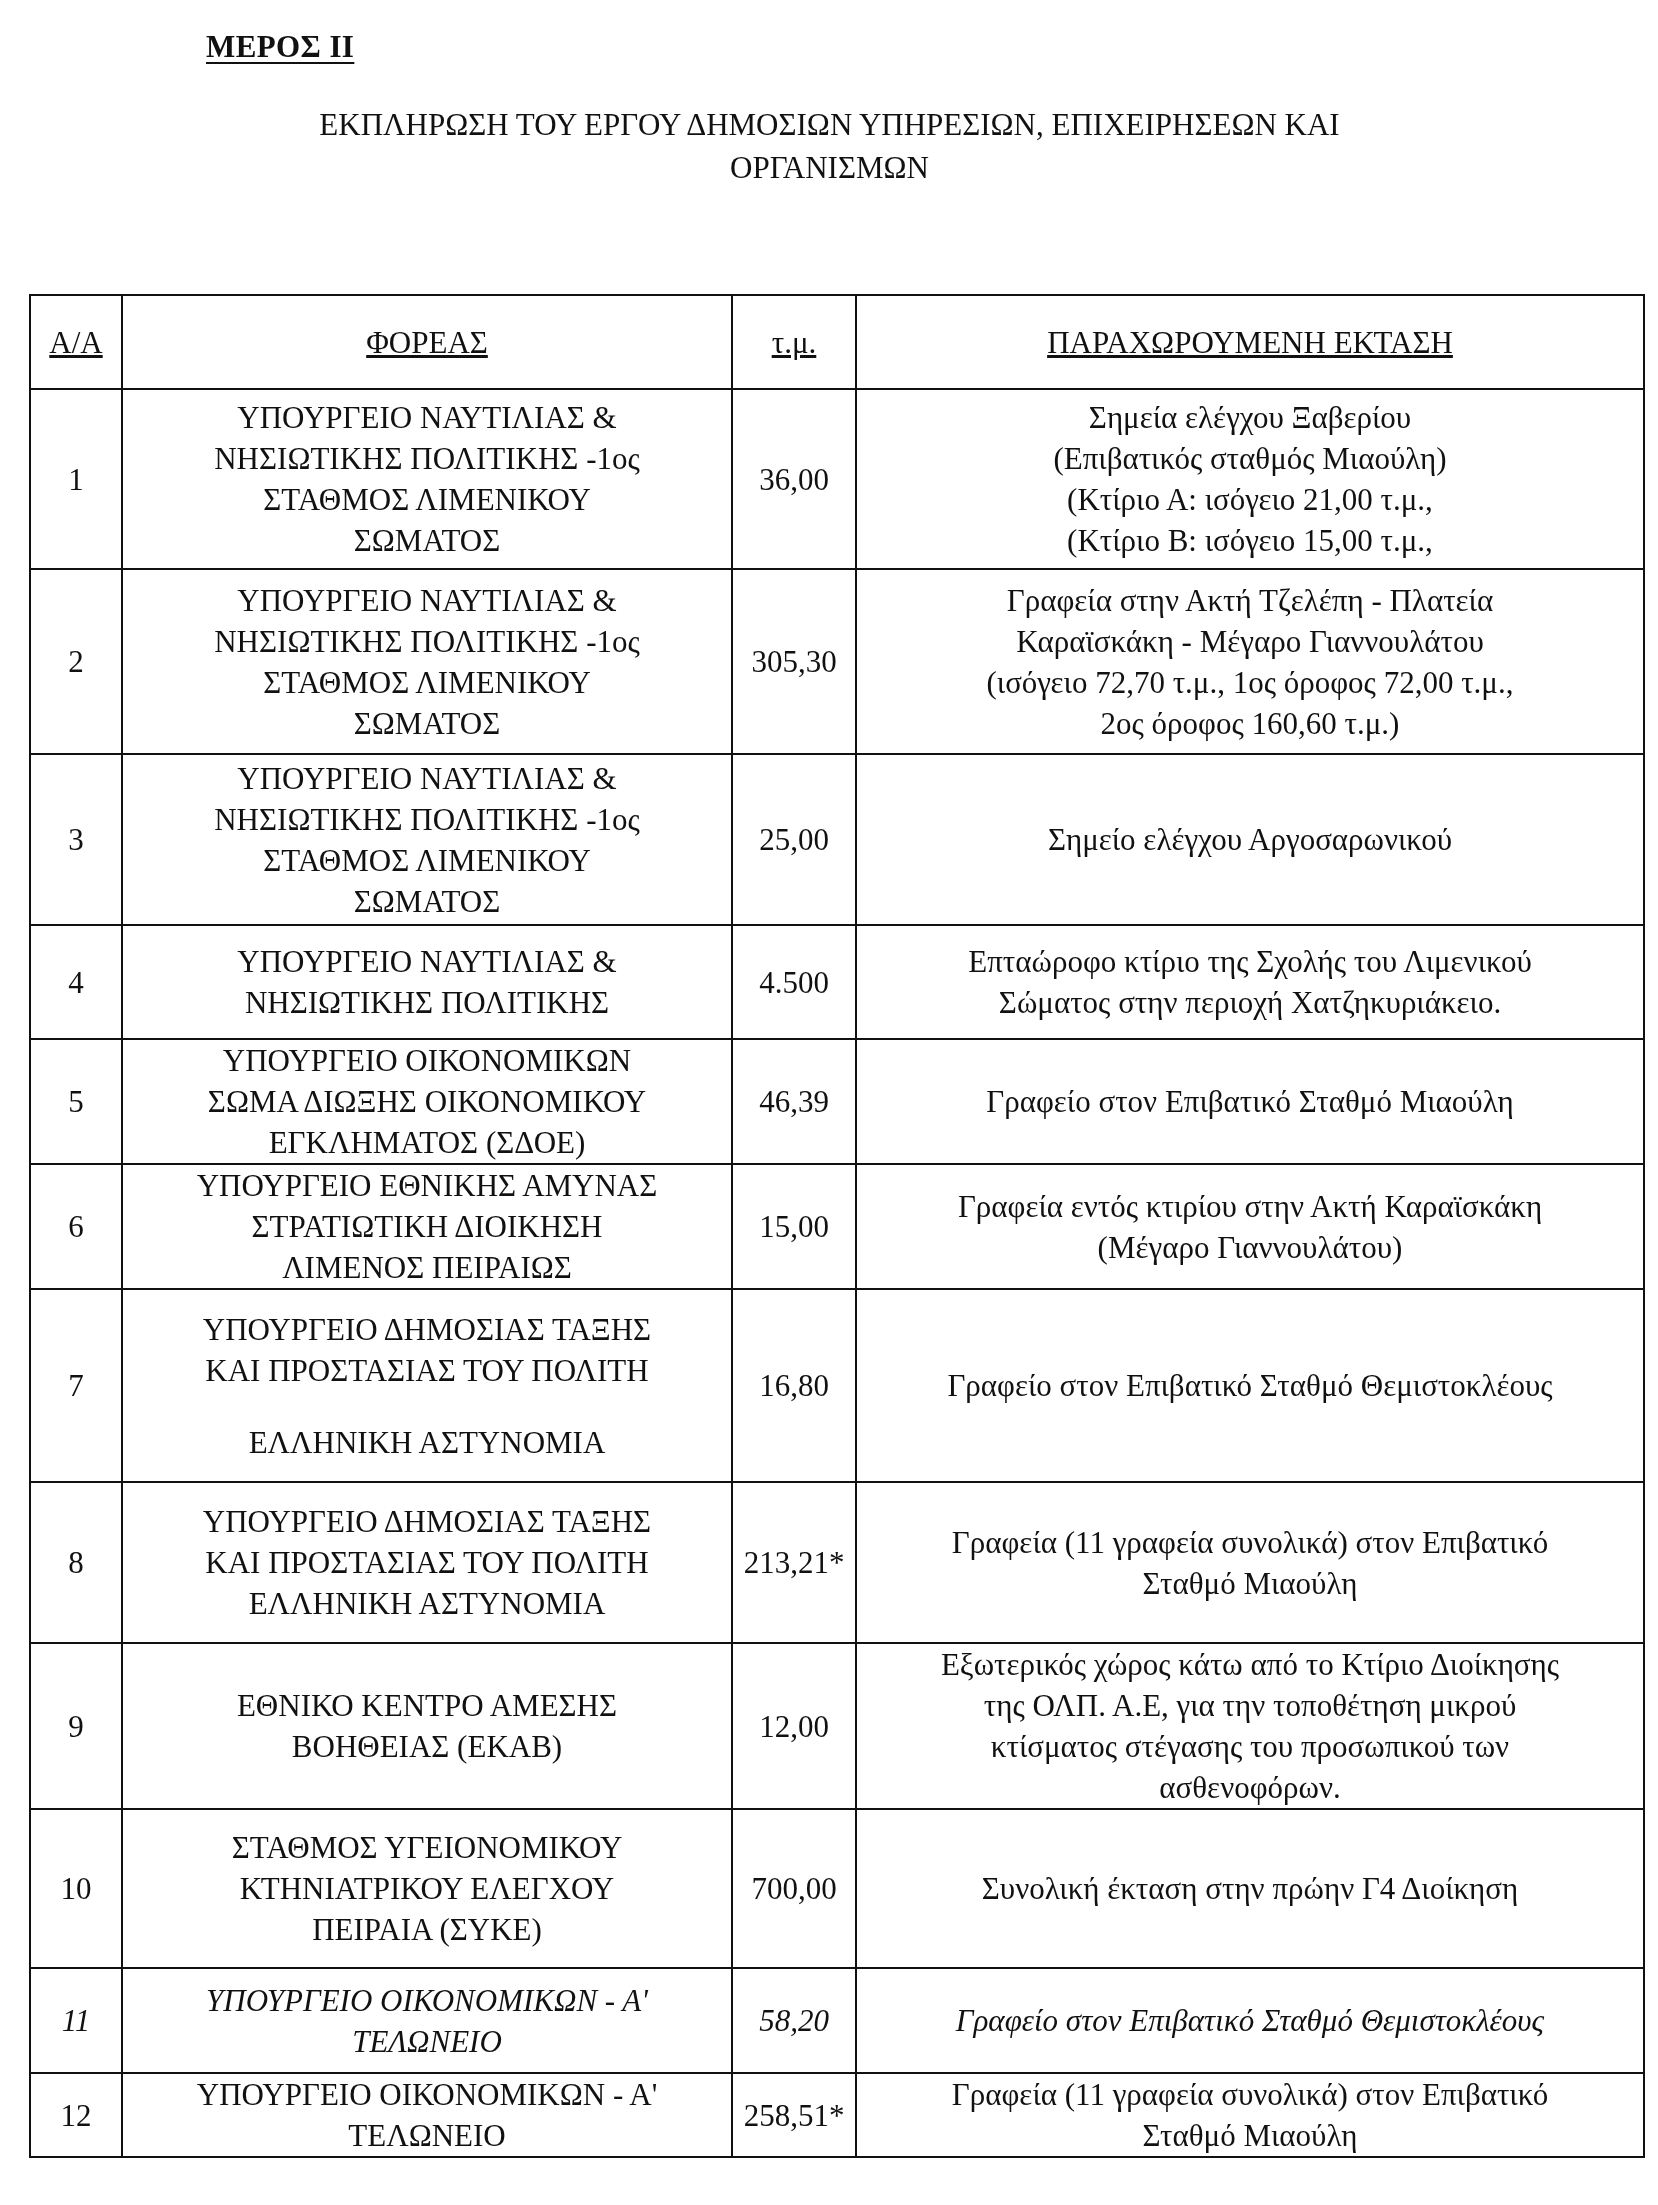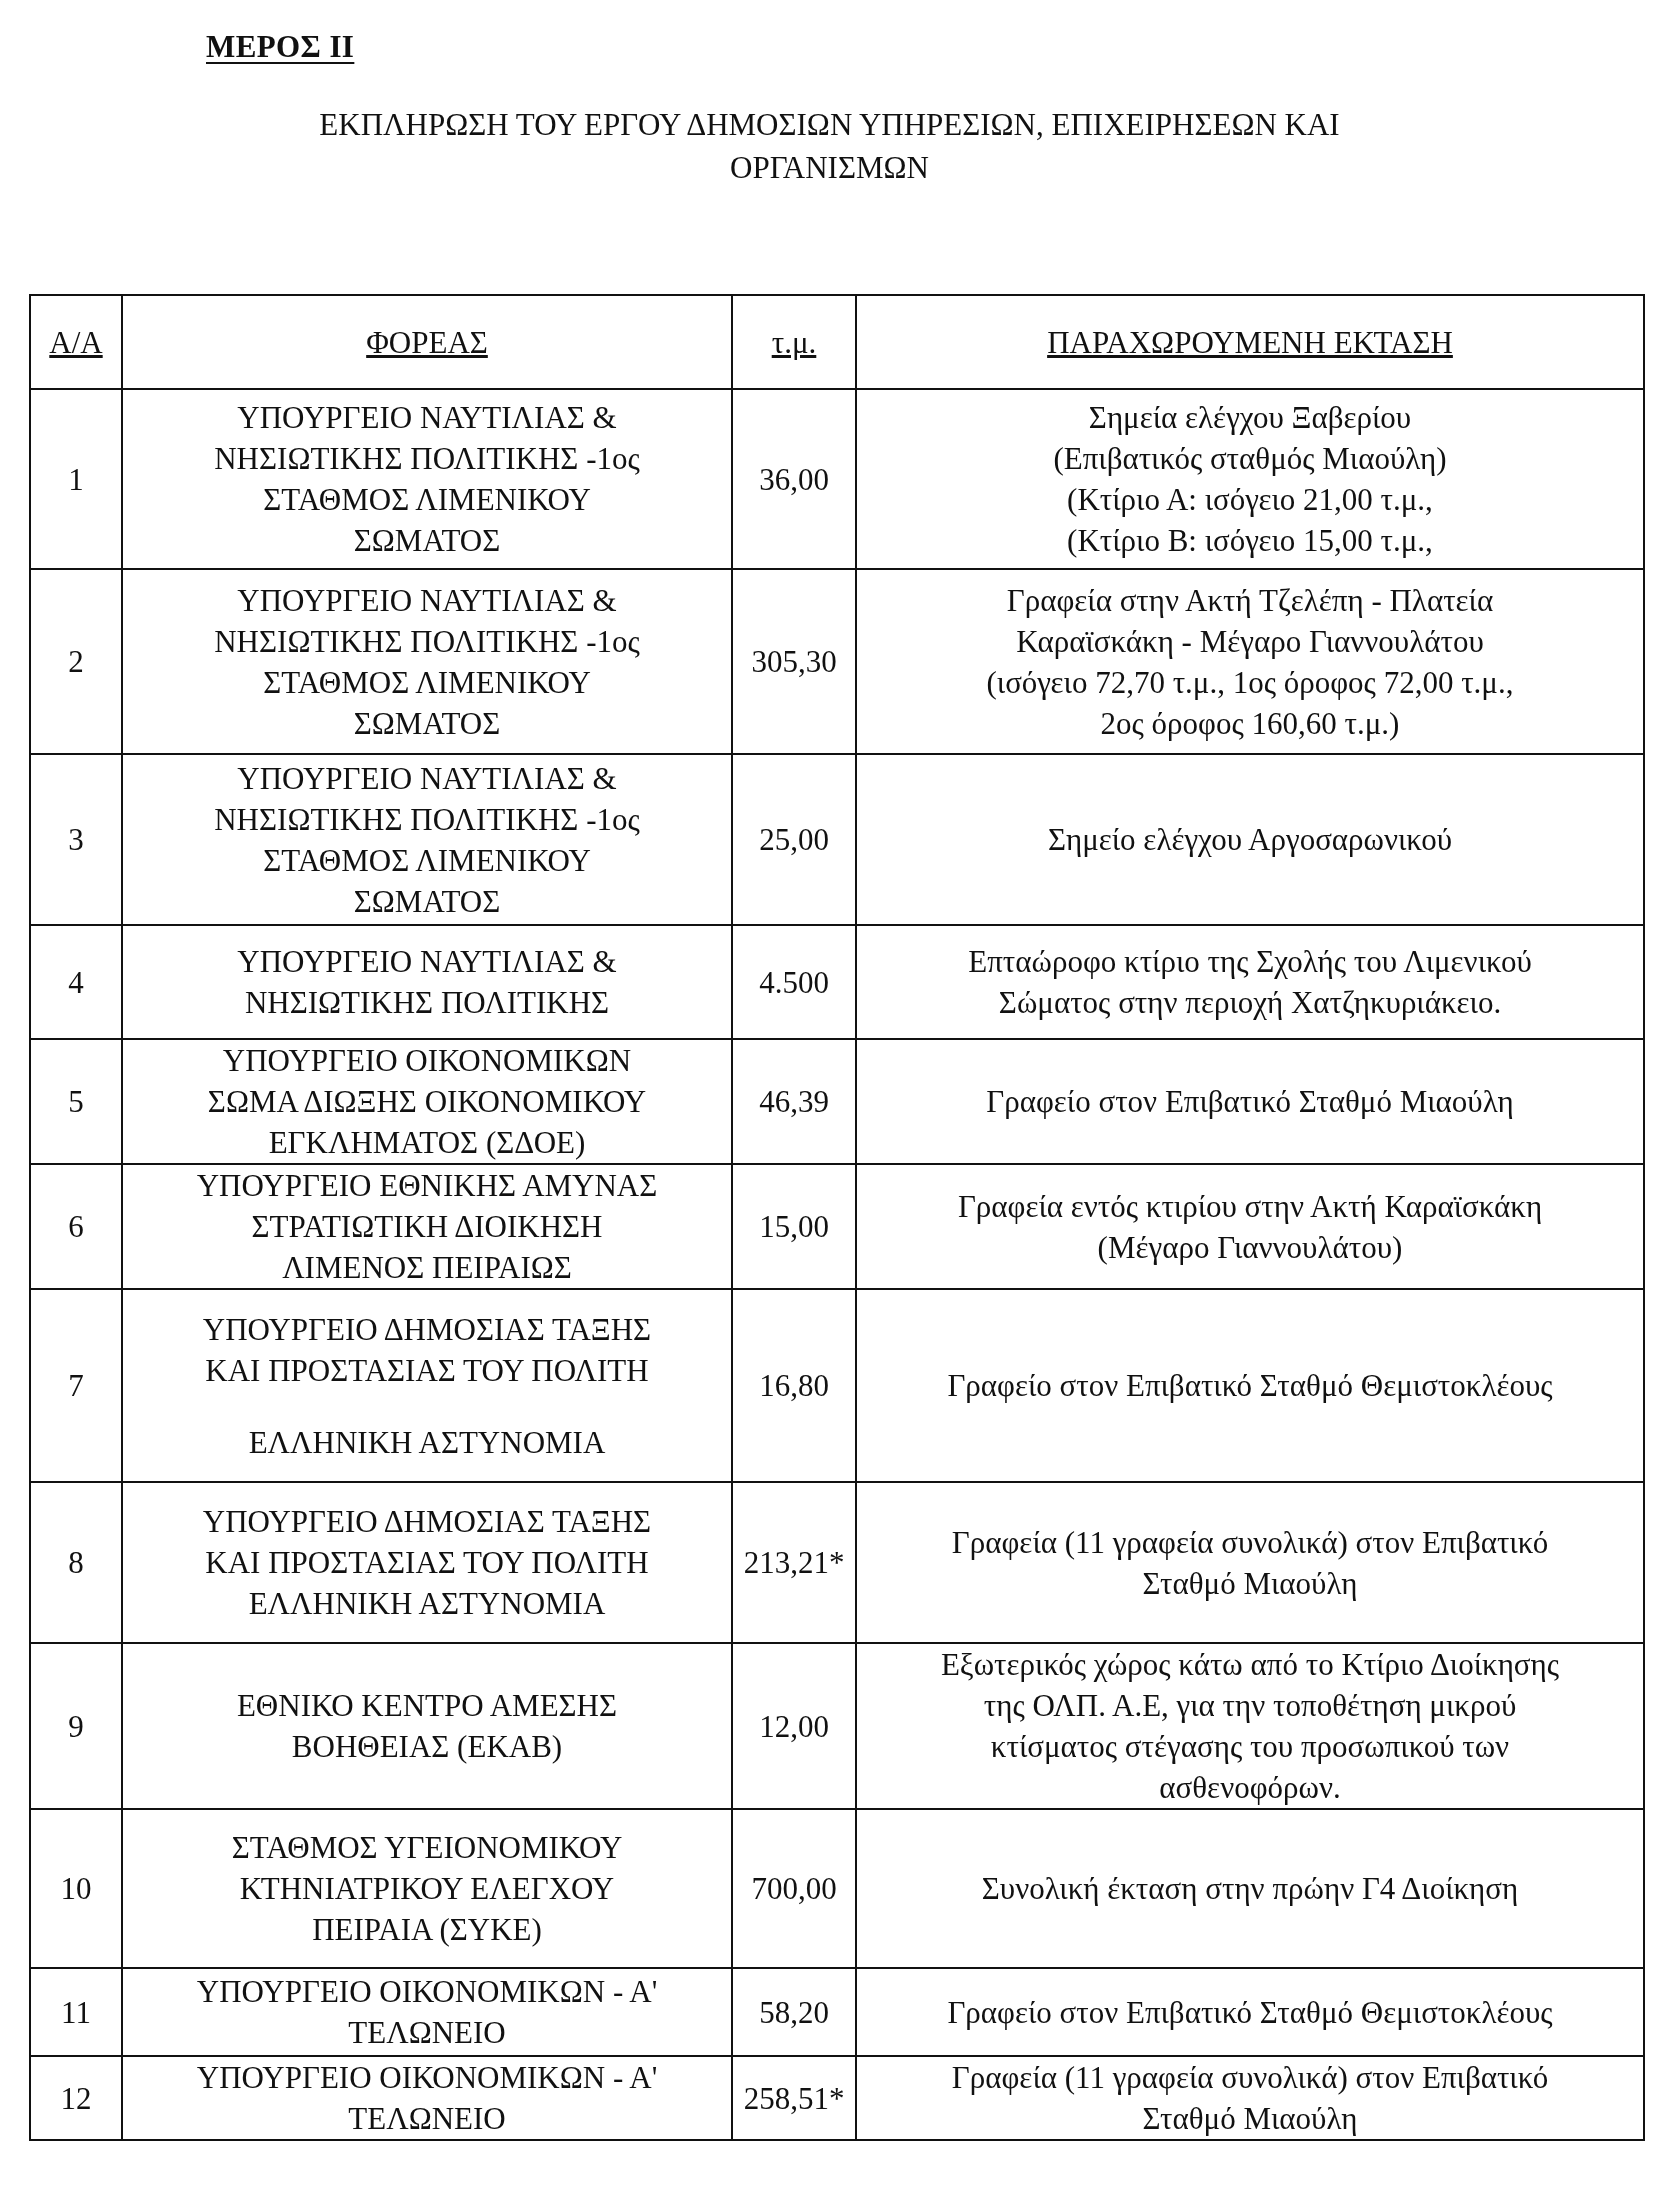--- a/index.html
+++ b/index.html
@@ -34,21 +34,21 @@
   th.h-tm { vertical-align: bottom; padding-bottom: 3.2px; font-size: 27px; }
   th.h-desc { vertical-align: top; padding-top: 21px; }
   td.aa { vertical-align: bottom; padding-bottom: 1.6px; }
   td.foreas div, td.desc div { white-space: nowrap; }
   td.desc { font-size: 30px; }
   td.tm { white-space: nowrap; }
   .gap-line { height: 31px; }
   tr.r1 { height: 180px; } tr.r2 { height: 185px; } tr.r3 { height: 171px; }
   tr.r4 { height: 114px; } tr.r5 { height: 122px; } tr.r6 { height: 125px; }
   tr.r7 { height: 193px; } tr.r8 { height: 161px; } tr.r9 { height: 165px; }
-  tr.r10 { height: 159px; } tr.r11 { height: 88px; } tr.r12 { height: 83px; }
+  tr.r10 { height: 159px; } tr.r11 { height: 105px; font-style: italic; } tr.r12 { height: 83px; }
   tr.hdr { height: 94px; text-decoration: underline; }
   td.desc-top { vertical-align: top; padding-top: 6.4px; }
 </style>
 </head>
 <body>
 
 <div class="part-title">ΜΕΡΟΣ ΙΙ</div>
 
 <div class="doc-heading">
   <div>ΕΚΠΛΗΡΩΣΗ ΤΟΥ ΕΡΓΟΥ ΔΗΜΟΣΙΩΝ ΥΠΗΡΕΣΙΩΝ, ΕΠΙΧΕΙΡΗΣΕΩΝ ΚΑΙ</div>

